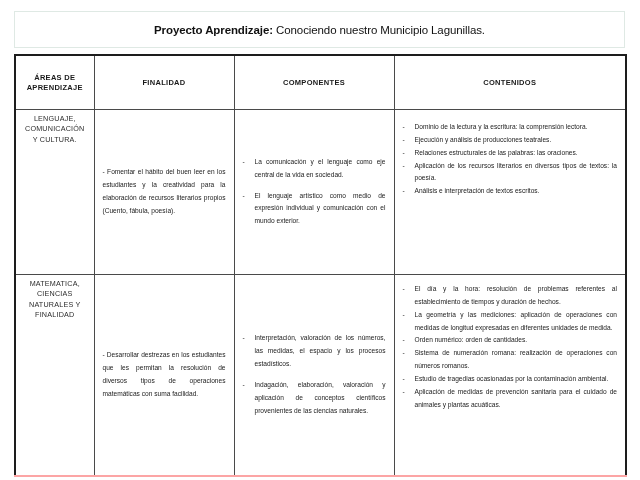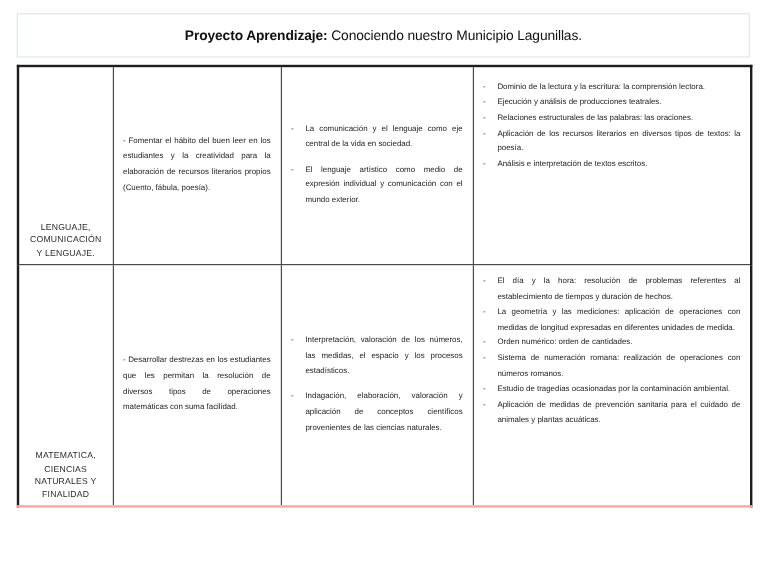--- a/index.html
+++ b/index.html
@@ -87,21 +87,21 @@
     padding: 2px 4px;
   }
   .hdr-row td .hline { display: block; line-height: 1.25; }
 
   
   .body-row td { padding: 0; }
   .r1 td { height: 164px; }
   .r2 td { height: 200px; }
   .cell-center {
     display: flex;
-    align-items: flex-end;
+    align-items: flex-start;
     justify-content: center;
     height: 100%;
     box-sizing: border-box;
     padding: 4px;
   }
 
   .area-label {
     text-align: center;
     font-size: 7.2px;
     line-height: 1.45;
@@ -171,28 +171,37 @@
 
   <table class="tbl">
     <colgroup>
       <col class="c1">
         <col class="c2">
         <col class="c3">
         <col class="c4">
     </colgroup>
     <tbody>
 
+      <tr class="hdr-row">
+        <td>
+          <span class="hline">ÁREAS DE</span>
+          <span class="hline">APRENDIZAJE</span>
+        </td>
+        <td>FINALIDAD</td>
+        <td>COMPONENTES</td>
+        <td>CONTENIDOS</td>
+      </tr>
 
       <tr class="body-row r1">
         <td>
           <div class="cell-center">
             <div class="area-label">
               <span class="aline">LENGUAJE,</span>
               <span class="aline">COMUNICACIÓN</span>
-              <span class="aline">Y LENGUAJE.</span>
+              <span class="aline">Y CULTURA.</span>
             </div>
           </div>
         </td>
         <td>
           <div class="vcenter">
             <p class="para">- Fomentar el hábito del buen leer en los estudiantes y la creatividad para la elaboración de recursos literarios propios (Cuento, fábula, poesía).</p>
           </div>
         </td>
         <td>
           <div class="vcenter">

